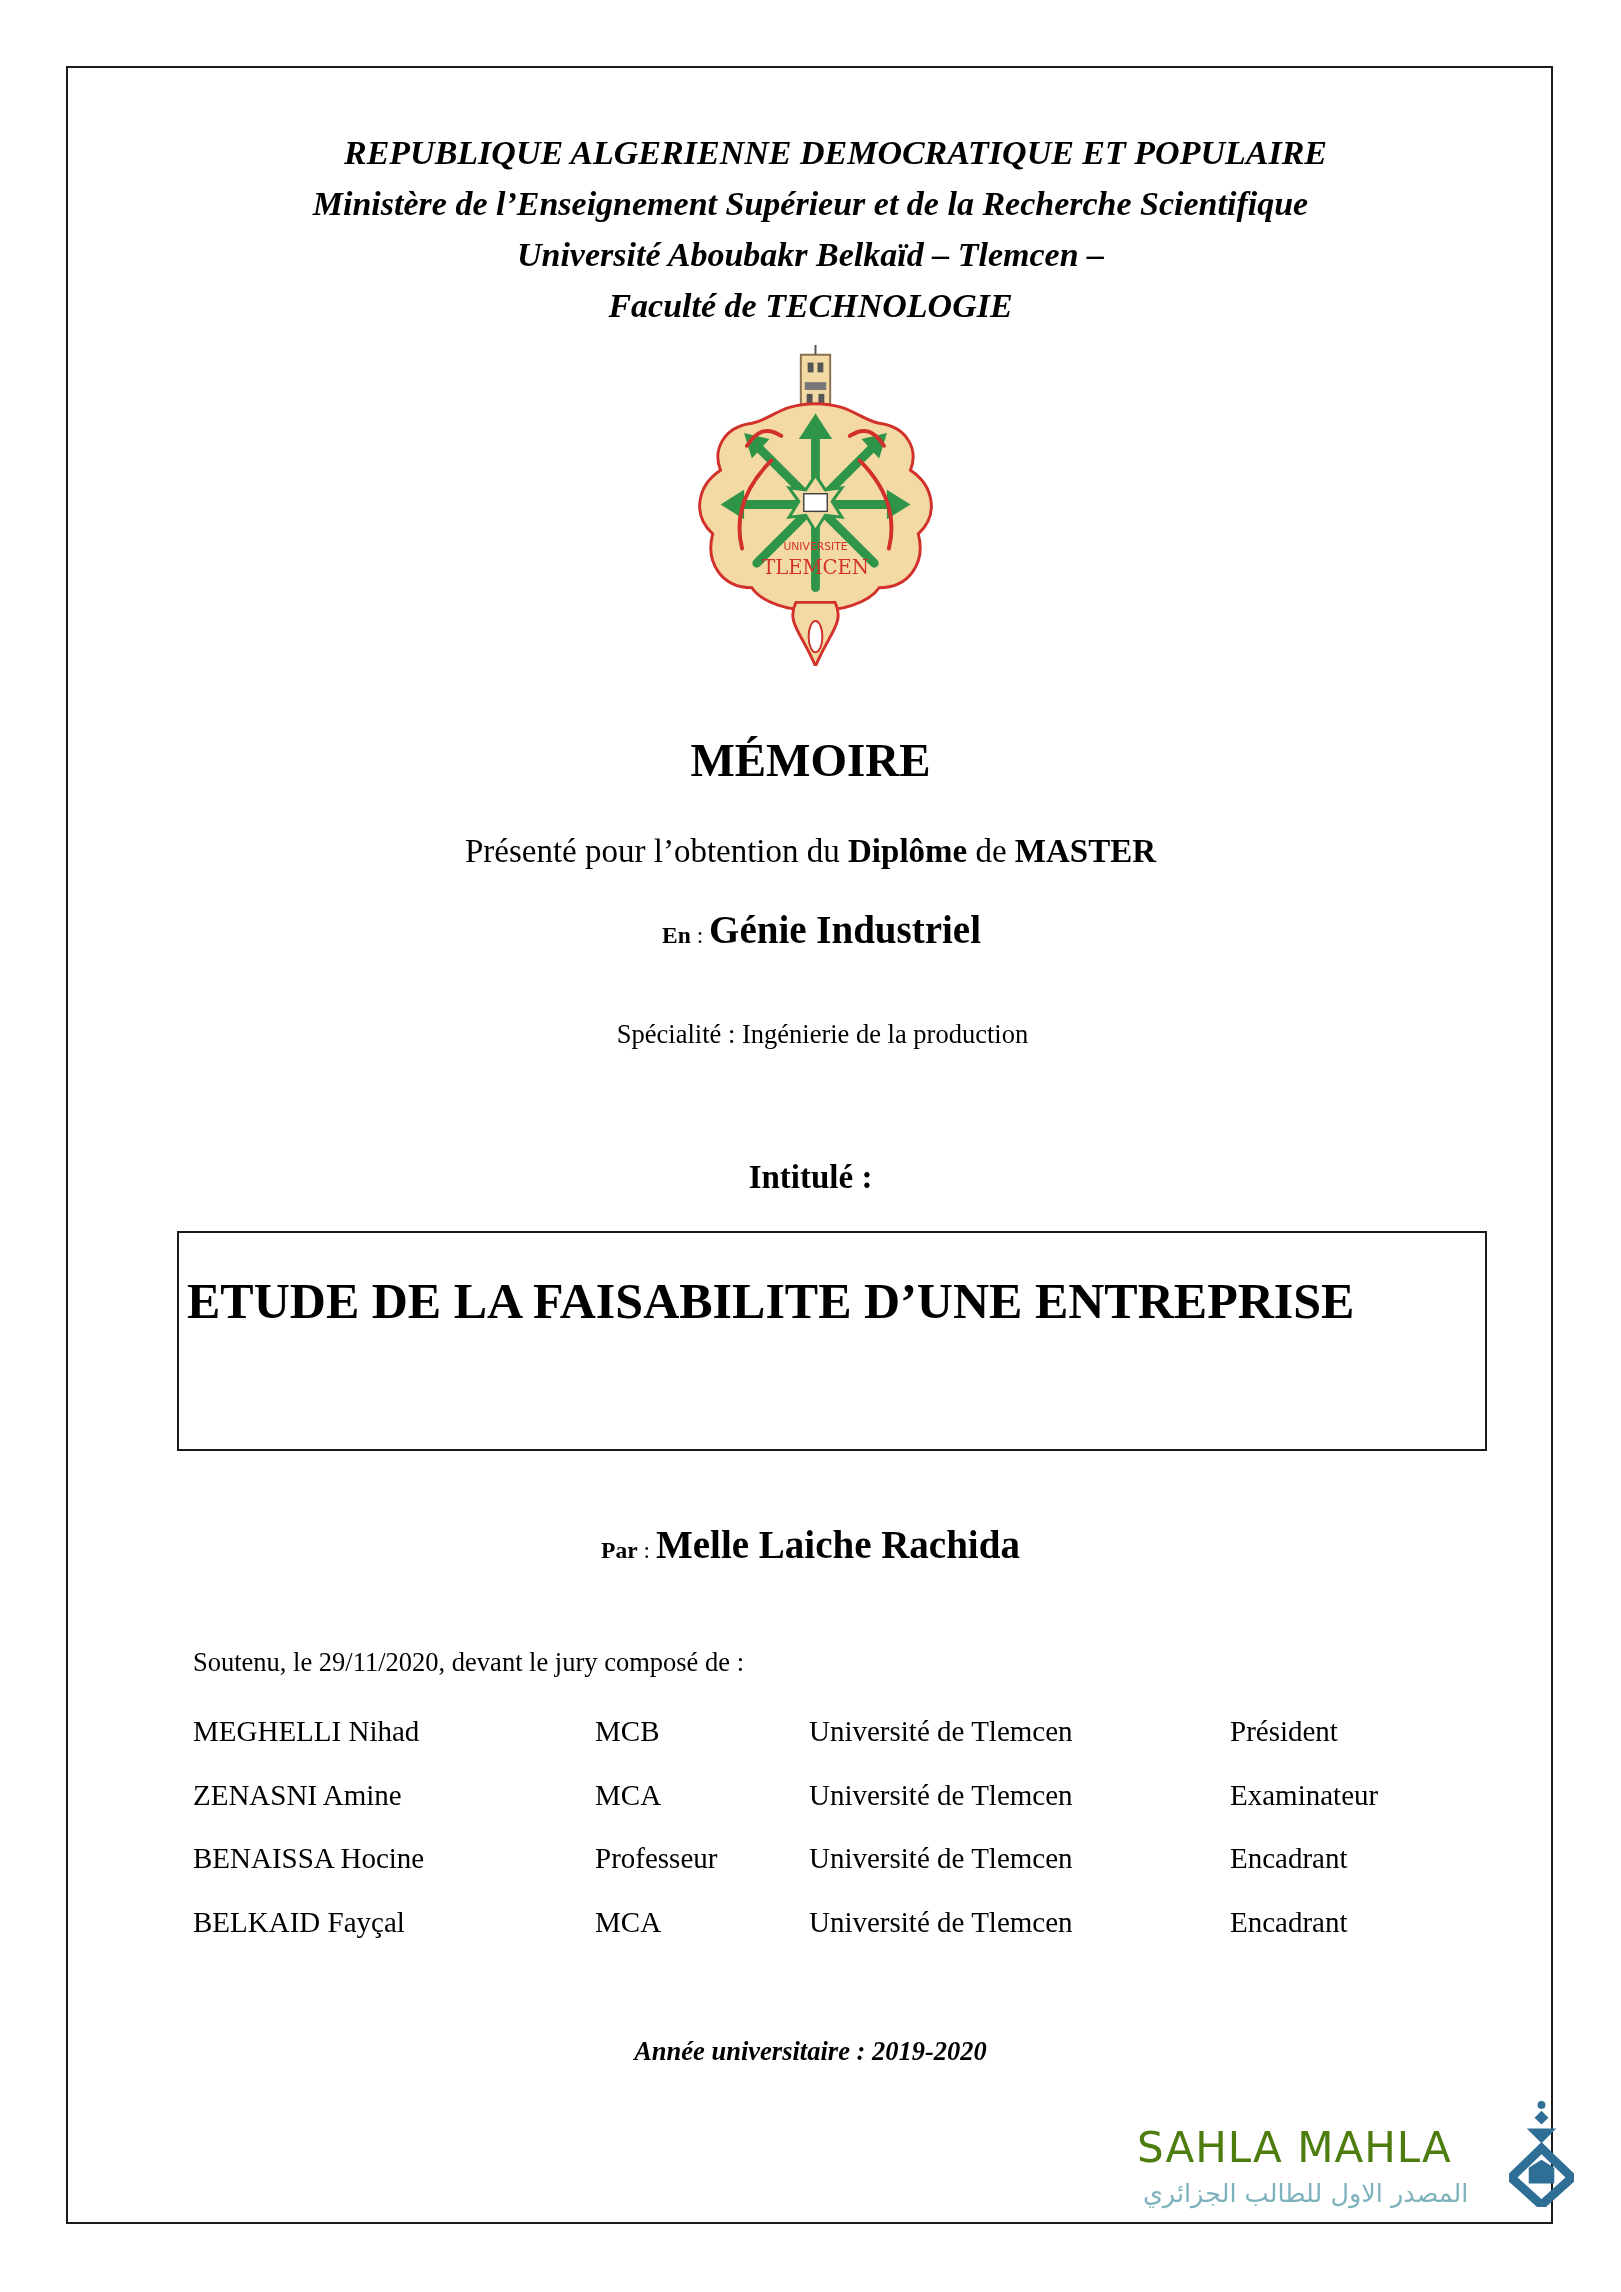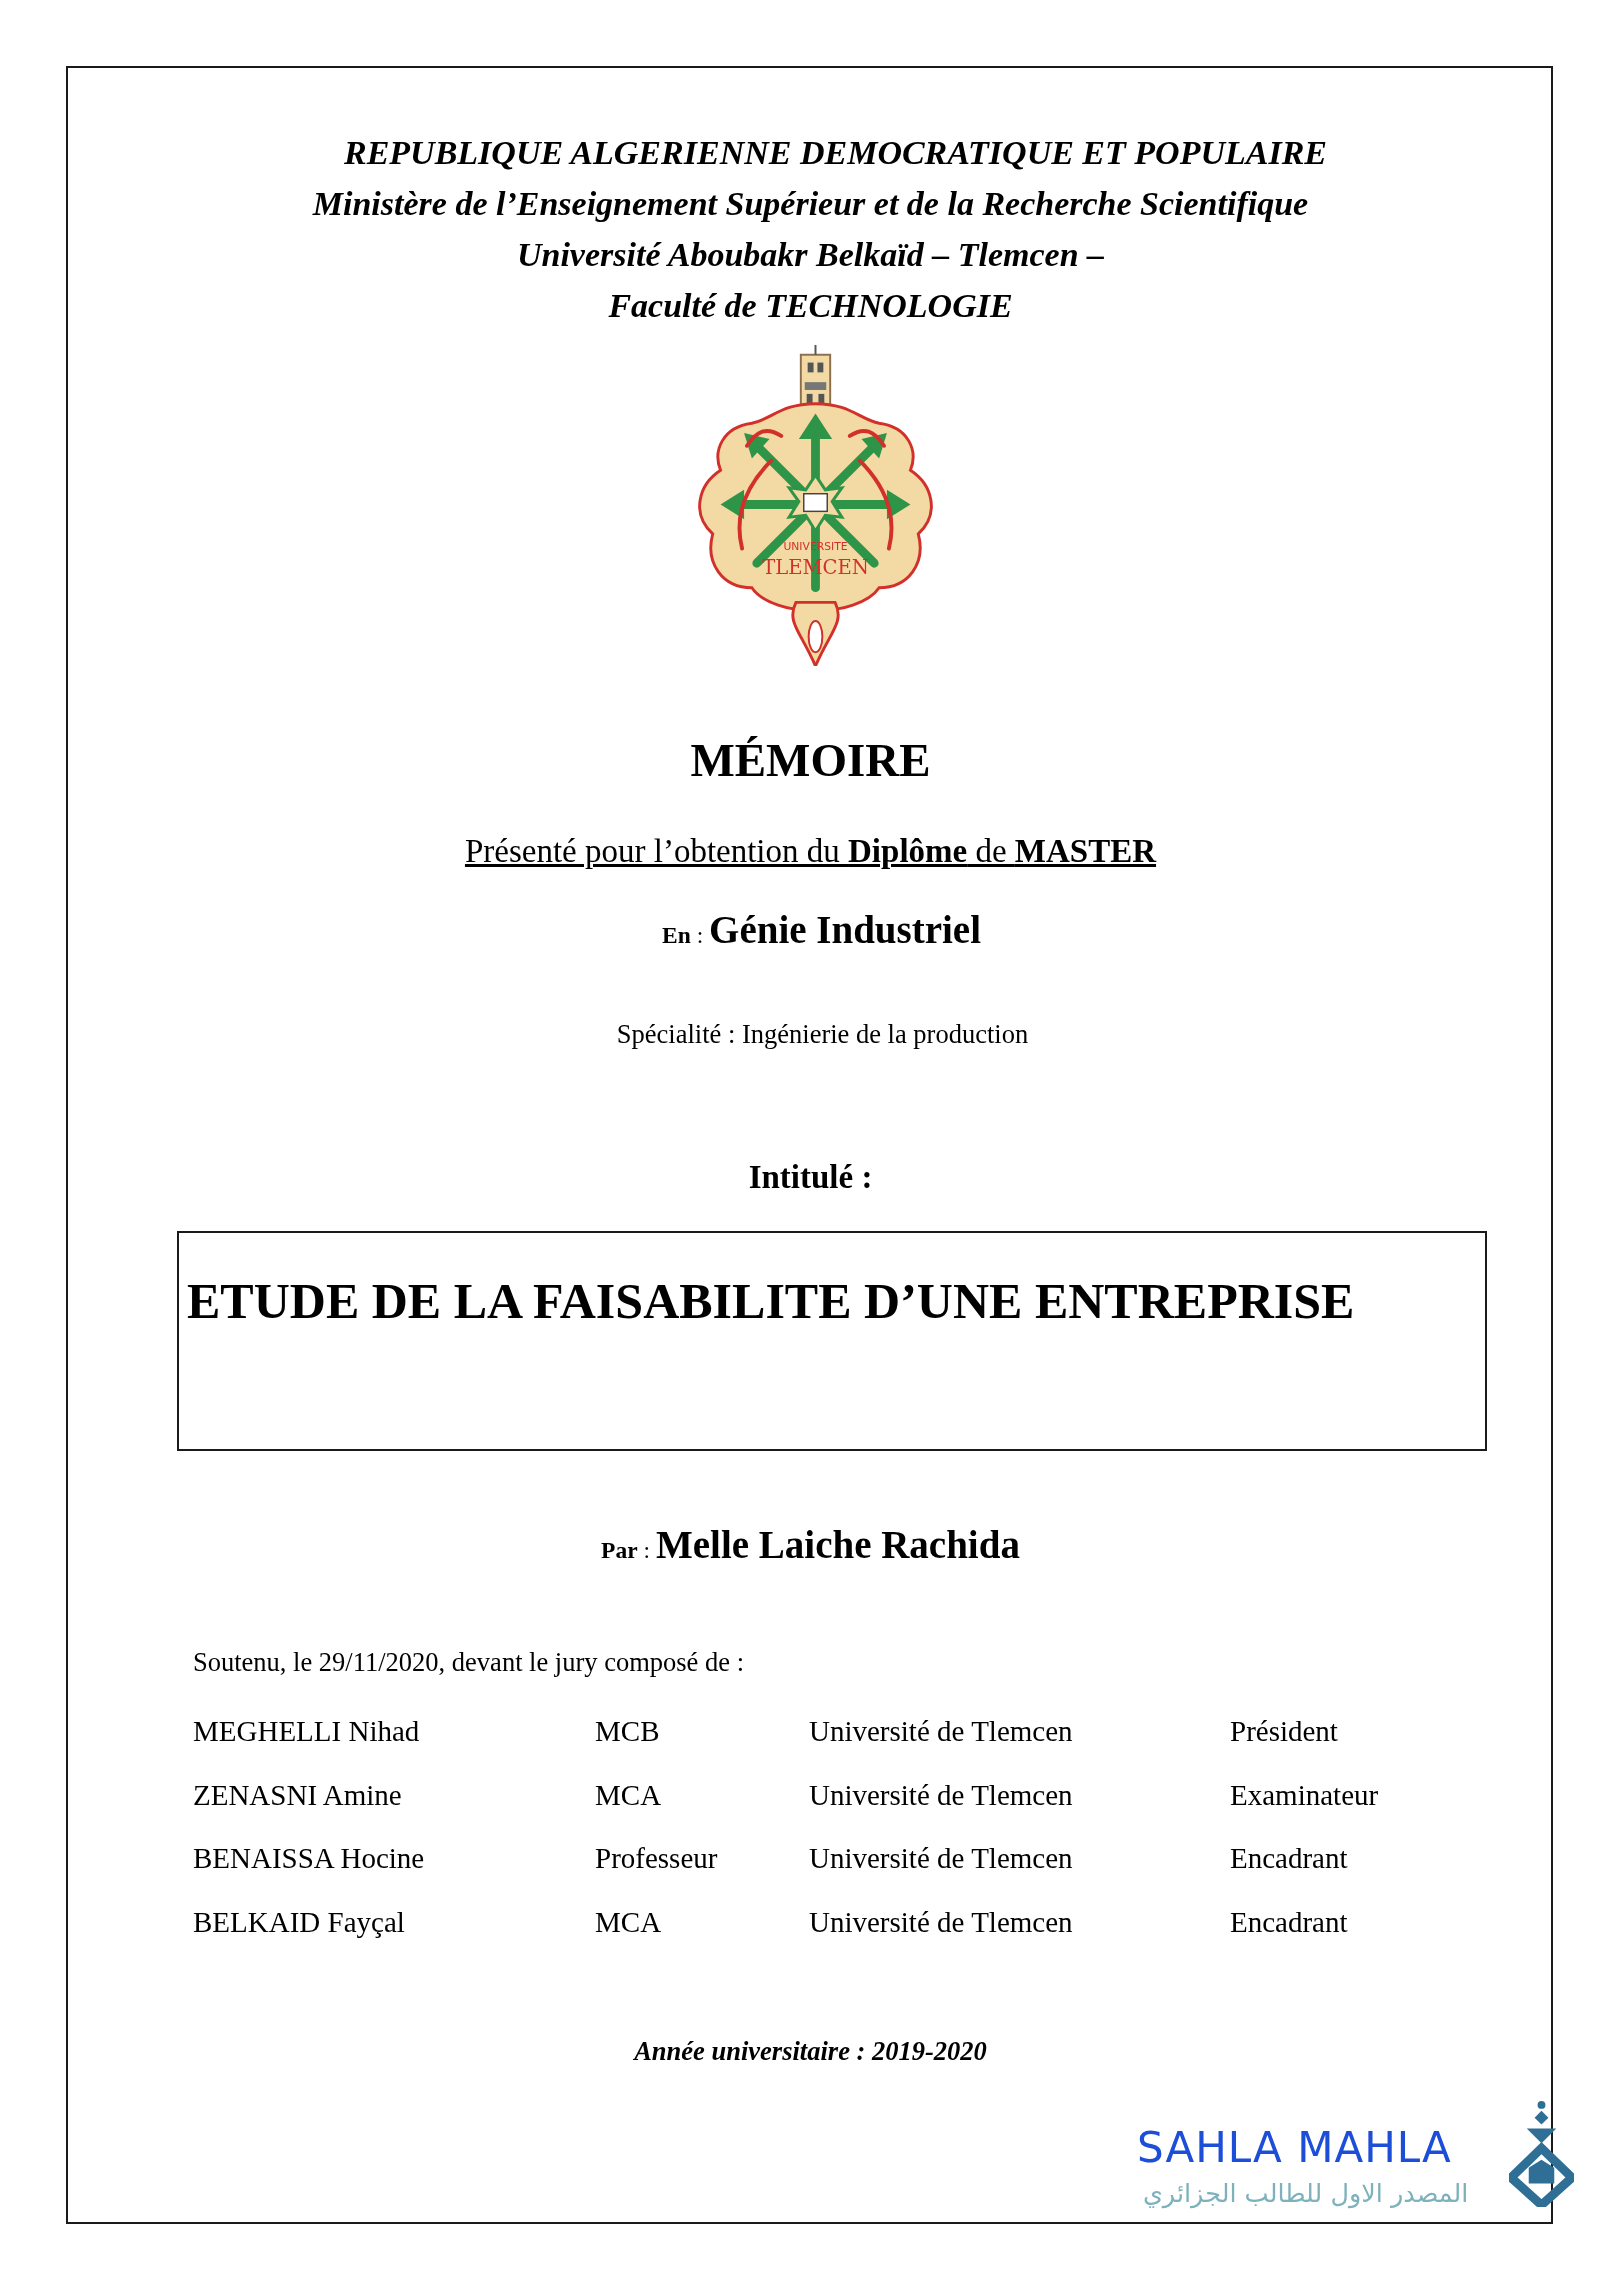--- a/index.html
+++ b/index.html
@@ -10,21 +10,21 @@
     .abs { position: absolute; left: 0; width: 1621px; text-align: center; white-space: nowrap; }
     .hdr { font-style: italic; font-weight: bold; font-size: 34px; letter-spacing: 0; line-height: 51px; }
     .hdr1 { top: 127px; padding-left: 25px; }
     .hdr2 { top: 178px; }
     .hdr3 { top: 229px; }
     .hdr4 { top: 280px; }
 
     .logo { position: absolute; left: 683px; top: 343px; width: 265px; height: 323px; }
 
     .memoire { top: 733px; font-size: 47px; font-weight: bold; }
-    .presente { top: 833px; font-size: 33px; text-decoration: underline; }
+    .presente { top: 833px; font-size: 33px; }
     .presente b { font-weight: bold; }
     .en { top: 907px; font-size: 39px; font-weight: bold; }
     .en .small { font-size: 23.5px; font-weight: bold; margin-left: 22px; }
     .en .small-colon { font-size: 23.5px; font-weight: normal; }
     .spec { top: 1019px; font-size: 26.5px; }
     .spec b { font-weight: normal; margin-left: 24px; }
     .intitule { top: 1159px; font-size: 33px; font-weight: bold; }
 
     .titlebox { position: absolute; left: 177px; top: 1231px; width: 1310px; height: 220px;
                 border: 2px solid #1a1a1a; box-sizing: border-box; }
@@ -44,21 +44,21 @@
     .jury-row span { position: absolute; top: 0; }
     .c-name { left: 0; }
     .c-grade { left: 402px; }
     .c-univ { left: 616px; }
     .c-role { left: 1037px; font-weight: normal; }
 
     .annee { top: 2036px; font-size: 26.5px; font-style: italic; font-weight: bold; }
 
     .watermark { position: absolute; left: 1137px; top: 2117px; width: 431px; height: 108px; }
     .wm-text { position: absolute; left: 0; top: 5.9px; font-family: "DejaVu Sans", sans-serif;
-               font-size: 42px; color: #1d4ed8; letter-spacing: 1px; white-space: nowrap; }
+               font-size: 42px; color: #4d7c0f; letter-spacing: 1px; white-space: nowrap; }
     .wm-ar { position: absolute; left: 5.9px; top: 61px; font-family: "DejaVu Sans", sans-serif;
              font-size: 25.5px; color: #7db2bc; white-space: nowrap; direction: rtl; }
     .wm-icon { position: absolute; left: 372px; top: -17.6px; width: 65px; height: 108px; }
   </style>
 </head>
 <body>
 
 <div class="frame"></div>
 
 <div class="abs hdr hdr1">REPUBLIQUE ALGERIENNE DEMOCRATIQUE  ET POPULAIRE</div>

